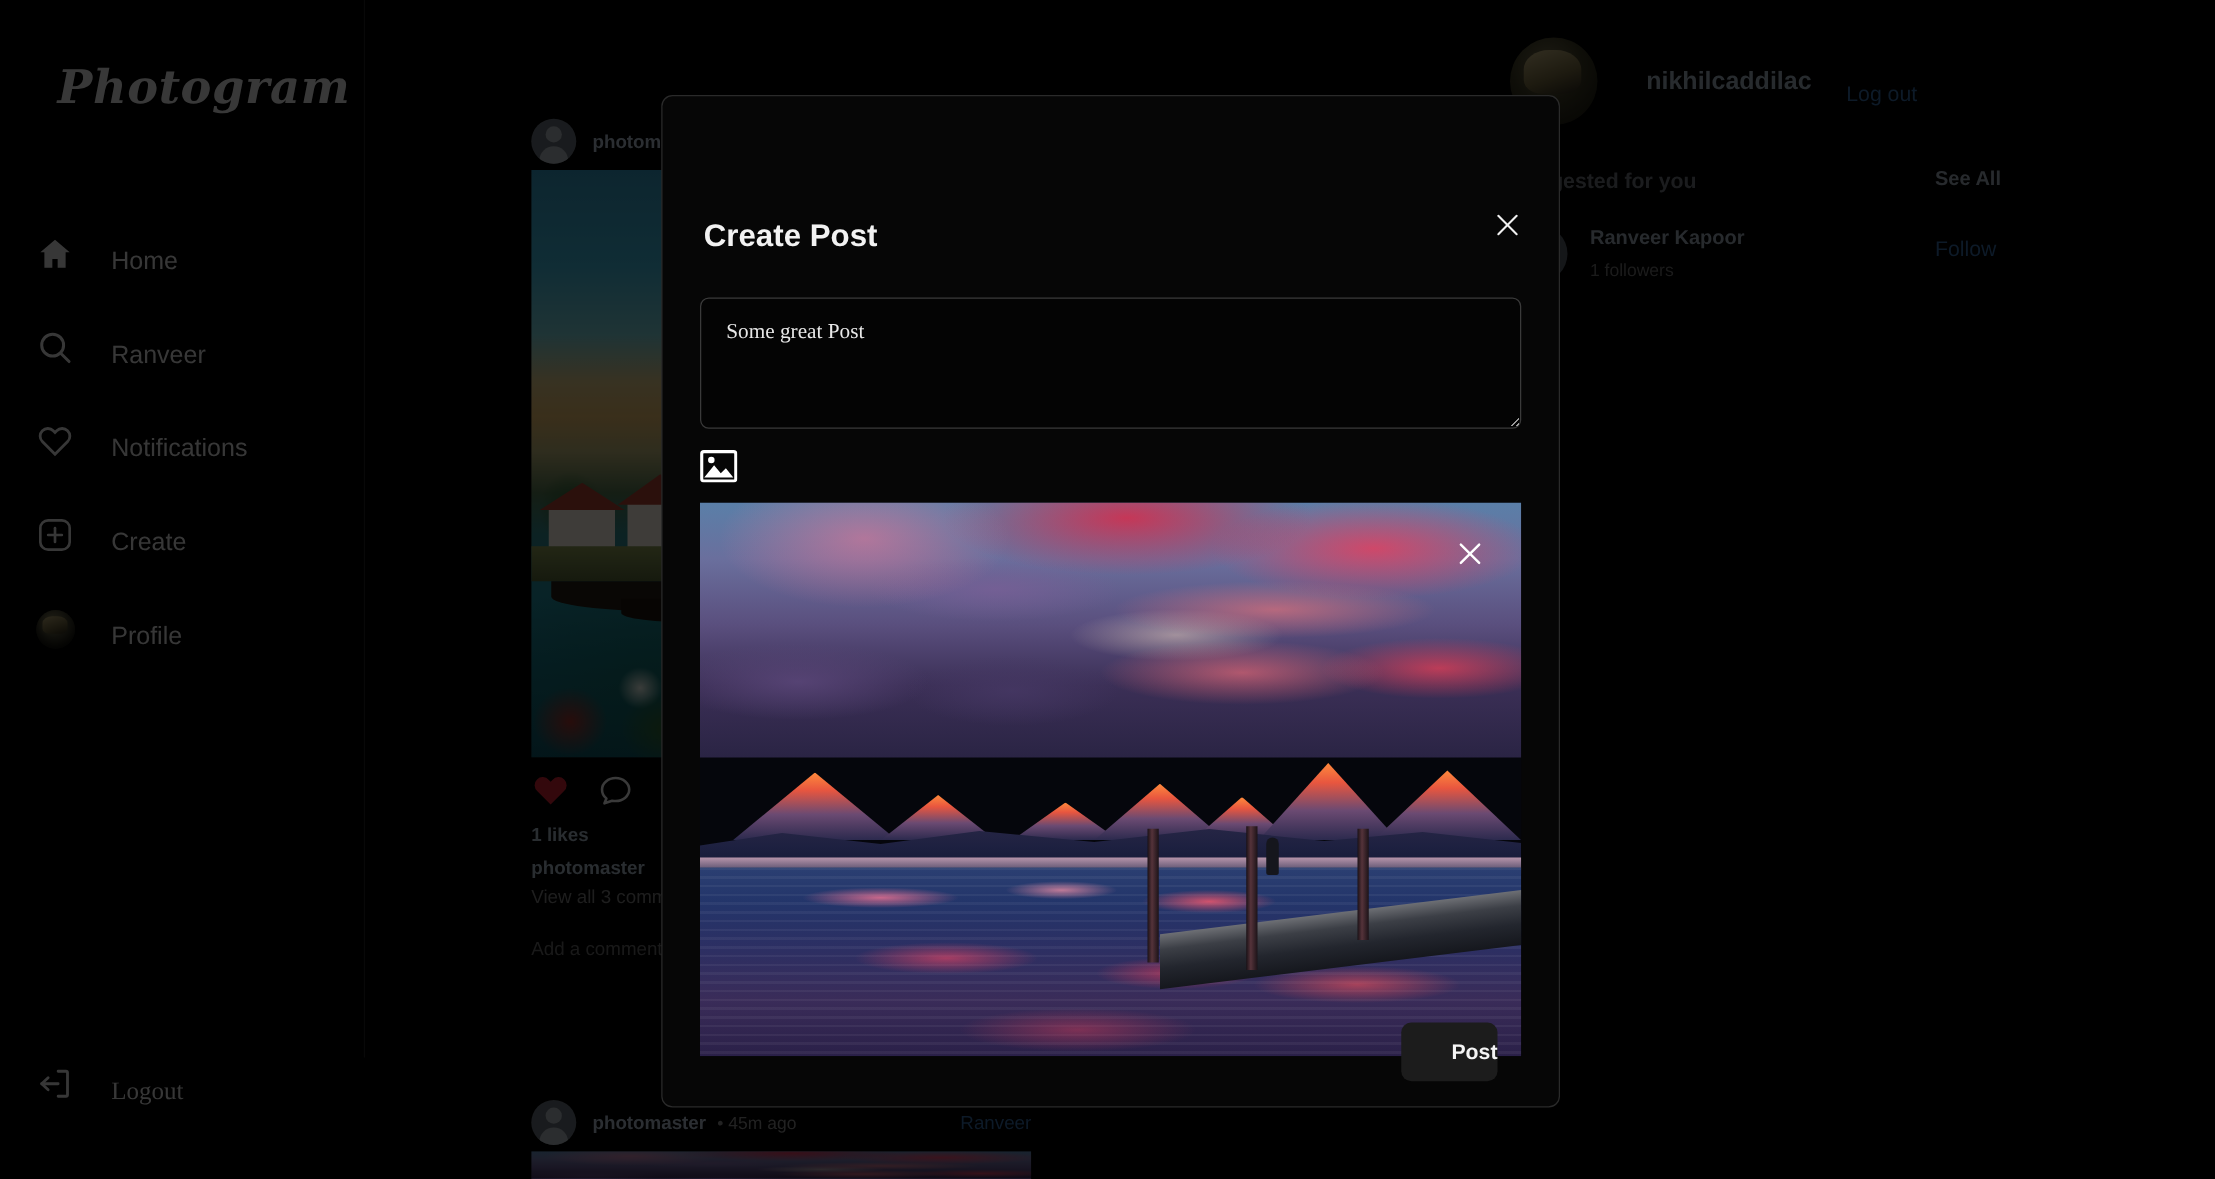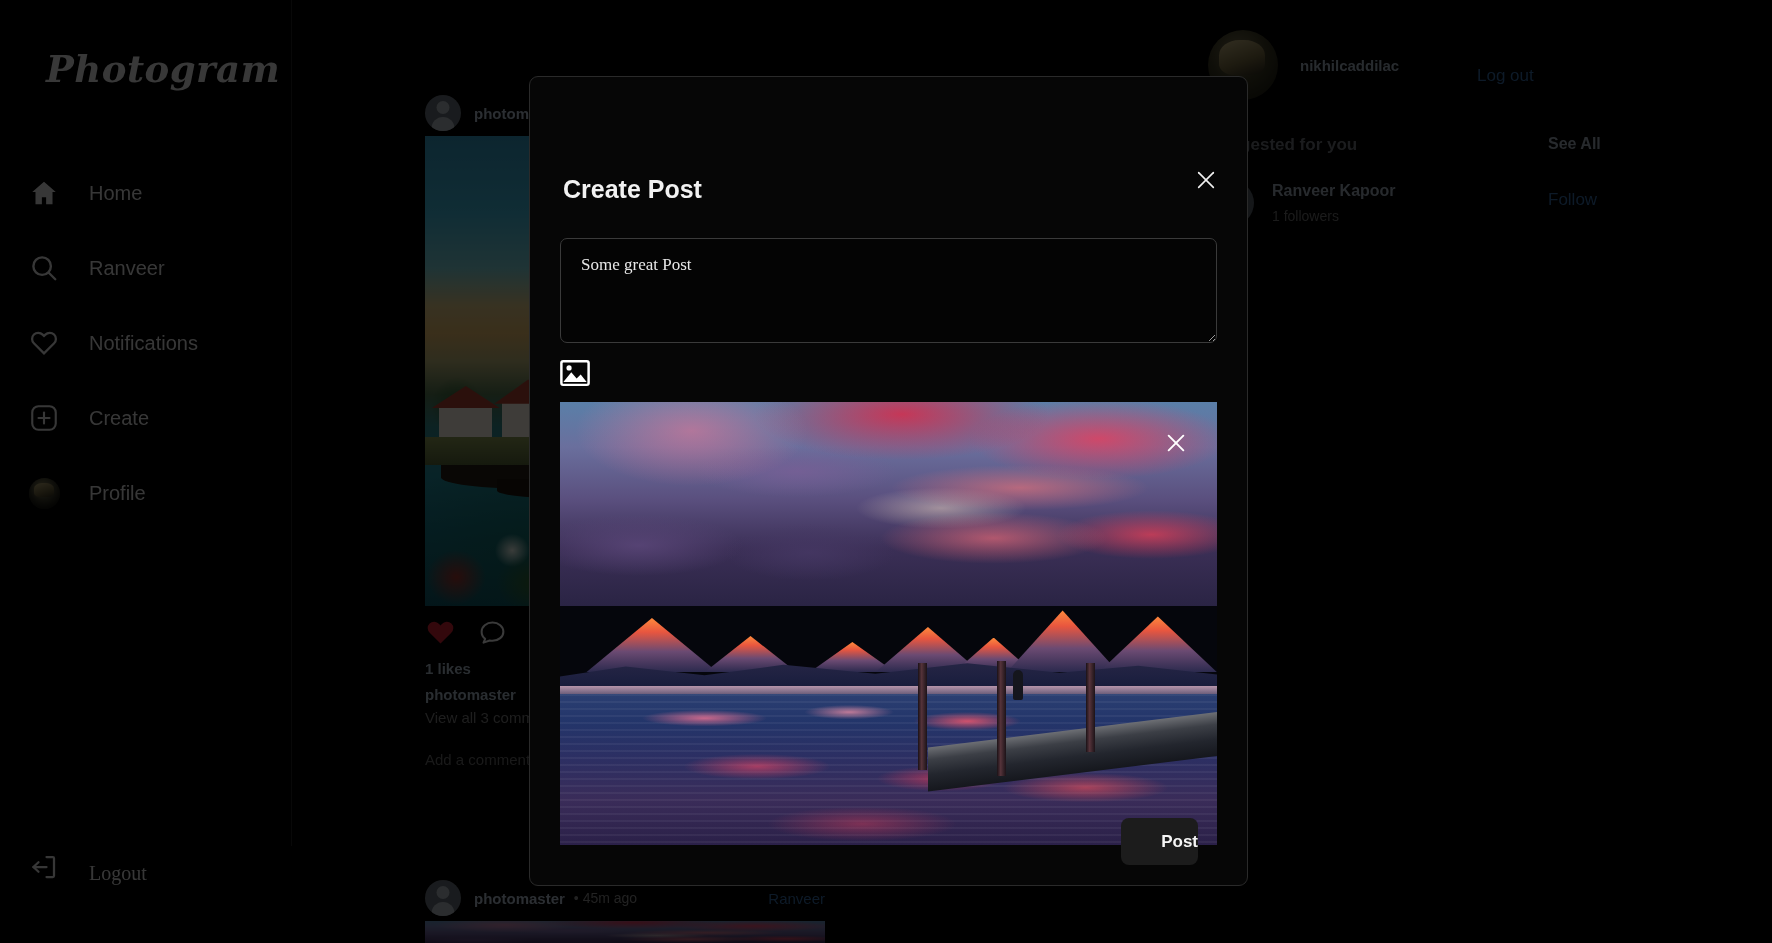--- a/index.html
+++ b/index.html
@@ -22,21 +22,21 @@
     position: absolute; left: 46px; top: 47px;
     font-family: "DejaVu Serif", serif;
     font-style: italic;
     font-weight: 700;
     font-size: 37px;
     color: #c9c9c9;
     letter-spacing: 0.5px;
   }
   .nav { position: absolute; left: 22px; top: 165px; width: 250px; }
   .nav-item {
-    display: flex; align-items: center;
+    display: flex; align-items: flex-end;
     height: 56px; margin-bottom: 19px;
     cursor: pointer;
     padding-left: 4px;
   }
   .nav-icon {
     width: 36px; height: 36px;
     display: flex; align-items: center; justify-content: center;
     flex: none;
   }
   .nav-label {
@@ -178,21 +178,21 @@
   .me-avatar {
     width: 70px; height: 70px; border-radius: 50%;
     background: radial-gradient(circle at 42% 32%, #6a6347 0%, #35331f 46%, #0f0f0a 100%);
     position: relative; overflow: hidden; flex: none;
   }
   .me-avatar::after {
     content: ""; position: absolute; left: 16%; top: 14%;
     width: 66%; height: 50%; border-radius: 44% 44% 32% 32%;
     background: linear-gradient(160deg, #b3a476 0%, #6a5f3a 58%, #27231a 100%);
   }
-  .me-name { margin-left: 22px; font-size: 15px; font-weight: 700; color: #8e99a6; }
+  .me-name { margin-left: 39px; font-size: 20px; font-weight: 700; color: #8e99a6; }
   .logout-link {
     position: absolute; left: 277px; top: 66px;
     font-size: 17px; color: #2f5d8f; cursor: pointer;
   }
   .sug-head { position: absolute; left: 8px; top: 135px; width: 430px; }
   .sug-title { position: absolute; left: 0; font-size: 17px; font-weight: 600; color: #63676c; }
   .see-all {
     position: absolute; left: 340px; top: 0;
     font-size: 16px; font-weight: 700; color: #8d97a3; cursor: pointer; text-align: right;
   }

